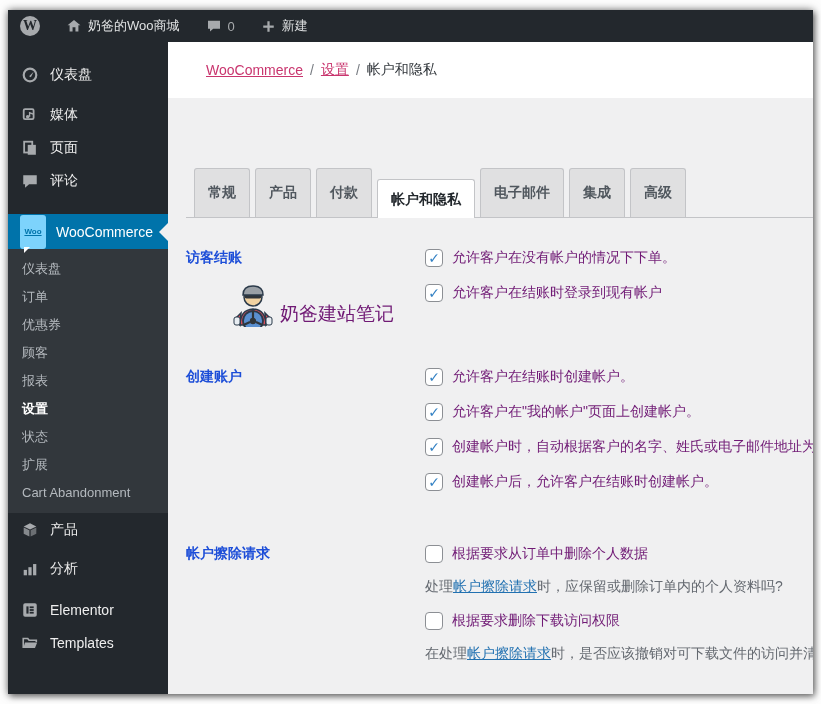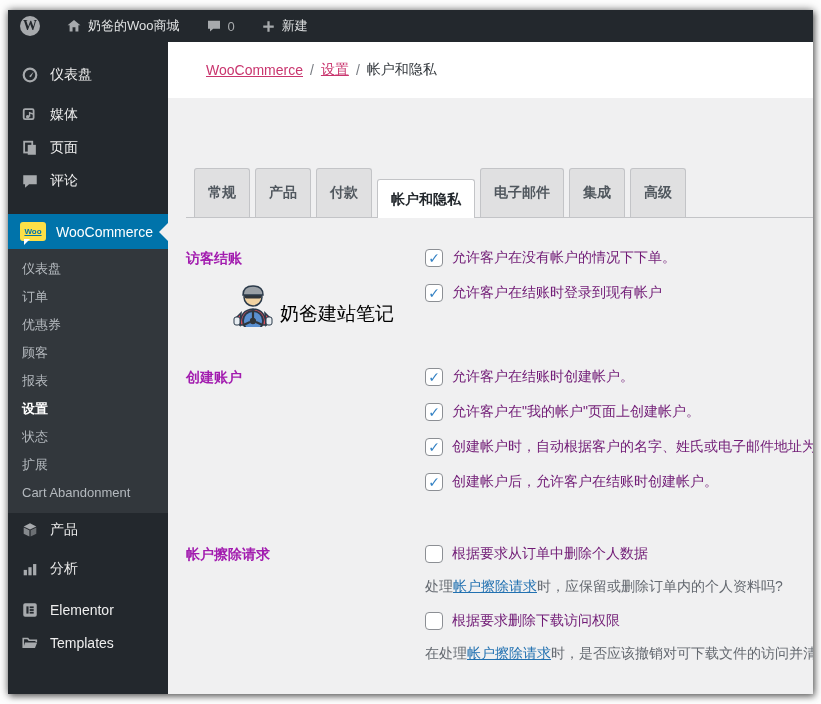--- a/index.html
+++ b/index.html
@@ -25,21 +25,21 @@
              padding-top:16px; overflow:hidden; }
   .content { flex:1; background:#f0f0f1; position:relative; overflow:hidden; }
 
   
   .m-item { height:33px; display:flex; align-items:center; gap:10px; padding:0 8px 0 12px; cursor:pointer; }
   .m-item .mi-icon { width:20px; height:20px; flex:none; display:flex; align-items:center; justify-content:center; }
   .m-sep7 { height:7px; } .m-sep17 { height:17px; } .m-sep6 { height:6px; } .m-sep8 { height:8px; }
   .m-item.active { background:#0073aa; color:#fff; height:35px; position:relative; }
   .m-item.active .arrow { position:absolute; right:0; top:50%; margin-top:-9px; width:0; height:0;
         border-top:9px solid transparent; border-bottom:9px solid transparent; border-right:9px solid #f0f0f1; }
-  .woo-badge { width:26px; height:19px; background:#fde047; border-radius:3px; color:#0073aa;
+  .woo-badge { width:26px; height:34px; background:#7dd3fc; border-radius:3px; color:#0073aa;
                font-size:8px; font-weight:bold; display:flex; align-items:center; justify-content:center;
                position:relative; flex:none;text-decoration:underline; }
   .woo-badge:after { content:""; position:absolute; left:4px; bottom:-4px; border:4px solid transparent;
                border-top-color:#fff; border-left-color:#fff; border-width:3px 3px 3px 3px; }
   .submenu { background:#32373c; padding:6px 0; }
   .sm-item { height:28px; line-height:28px; padding-left:14px; color:#b4b9be; font-size:13px; cursor:pointer; }
   .sm-item.current { color:#fff; font-weight:bold; }
 
   
   .c-header { height:56px; background:#fff; display:flex; align-items:center; padding-left:38px;
@@ -54,35 +54,35 @@
   .tab { background:#e0e0e1; border:1px solid #c3c4c7; border-bottom:none; border-radius:3px 3px 0 0;
          padding:15px 13px; margin-right:5px; font-size:14px; font-weight:600; color:#50575e;
          cursor:pointer; white-space:nowrap; }
   .tab:first-child { margin-left:8px; }
   .tab.active { background:#fff; color:#23282d; padding:11px 13px 9px; margin-bottom:-1px; }
 
   
   .form { padding-top:30px; }
   .section { display:flex; margin-bottom:22px; }
   .sec-label { width:257px; flex:none; padding-left:18px; font-size:14px; font-weight:600;
-               color:#a21caf; line-height:20px; }
+               color:#1d4ed8; line-height:20px;font-family:Liberation Serif, serif; }
   .sec-fields { flex:1; overflow:hidden; }
   .cb-row { height:20px; margin-bottom:15px; display:flex; align-items:center; white-space:nowrap; }
   .checkbox { width:18px; height:18px; background:#fff; border:1px solid #8c8f94; border-radius:4px;
               margin-right:9px; flex:none; display:flex; align-items:center; justify-content:center;
               cursor:pointer; }
   .checkbox .mark { color:#3582c4; font-size:14px; font-weight:bold; line-height:1; margin-top:-1px; }
   .cb-label { font-size:14px; color:#701a75; }
   .desc { margin:-1px 0 15px; font-size:14px; color:#646970; white-space:nowrap; }
   .desc a { color:#2271b1; text-decoration:underline; cursor:pointer; }
 
   
   .watermark { position:absolute; left:60px; top:241px; display:flex; align-items:flex-end; gap:2px;
                pointer-events:none; }
-  .wm-text { font-size:19px; color:#000000; padding-bottom:4px; }
+  .wm-text { font-size:19px; color:#701a75; padding-bottom:4px; }
 
   svg .ic { fill:#a7aaad; } svg .ic-s { stroke:#a7aaad; fill:none; }
 </style>
 </head>
 <body>
 
 <div class="shot">
 <div class="frame">
 
   <div class="adminbar">

